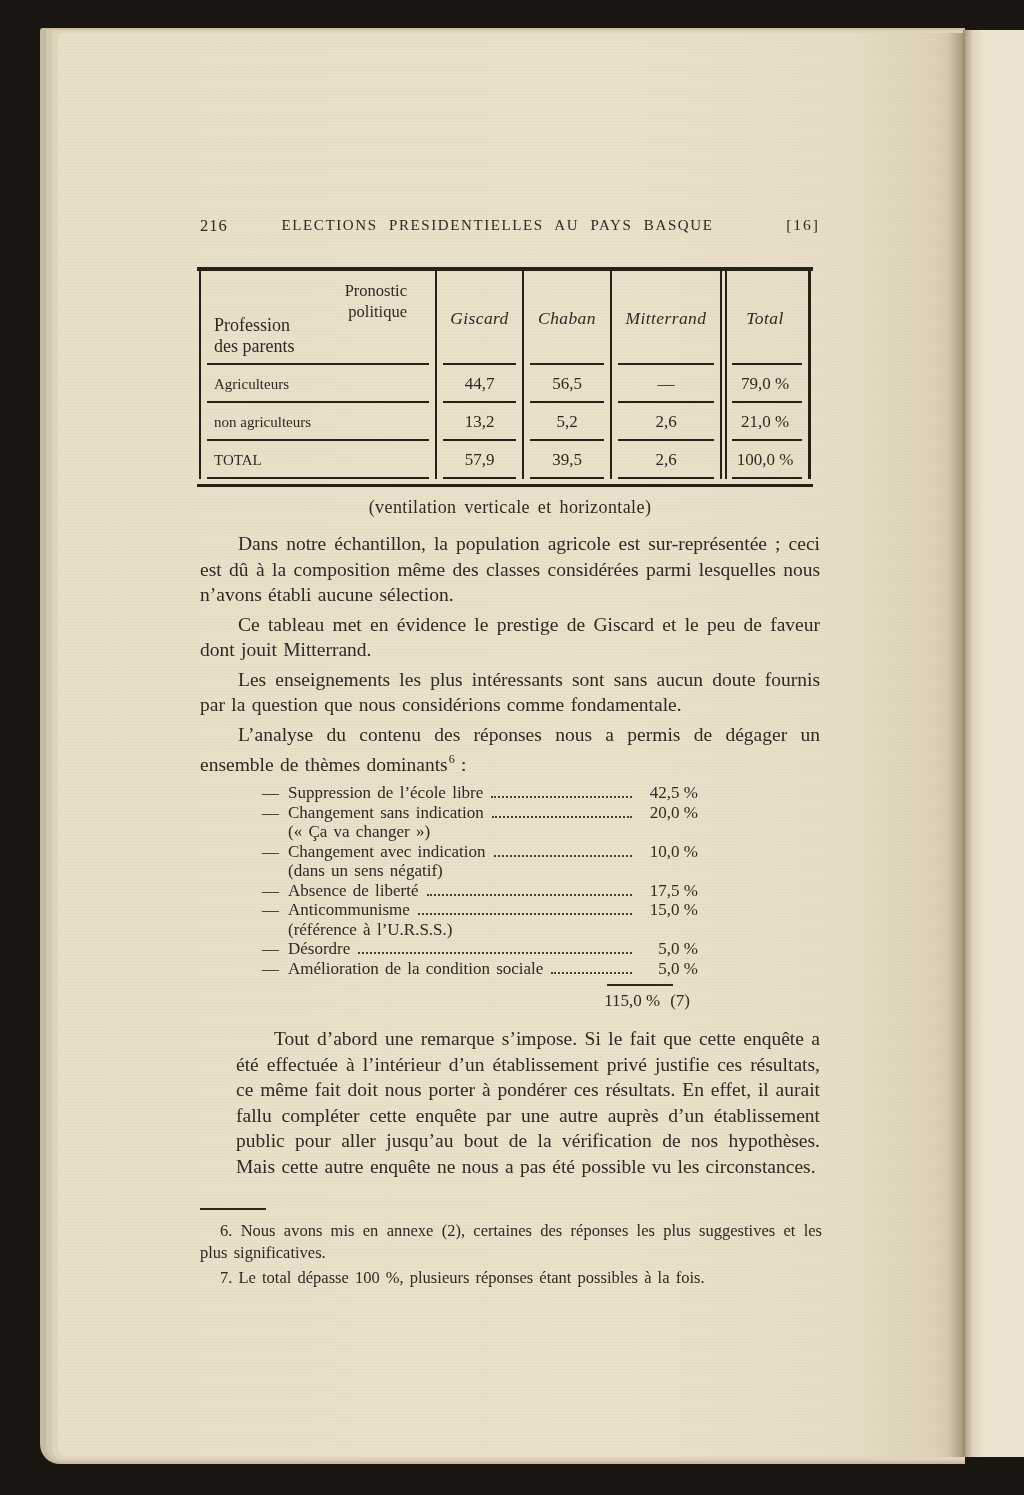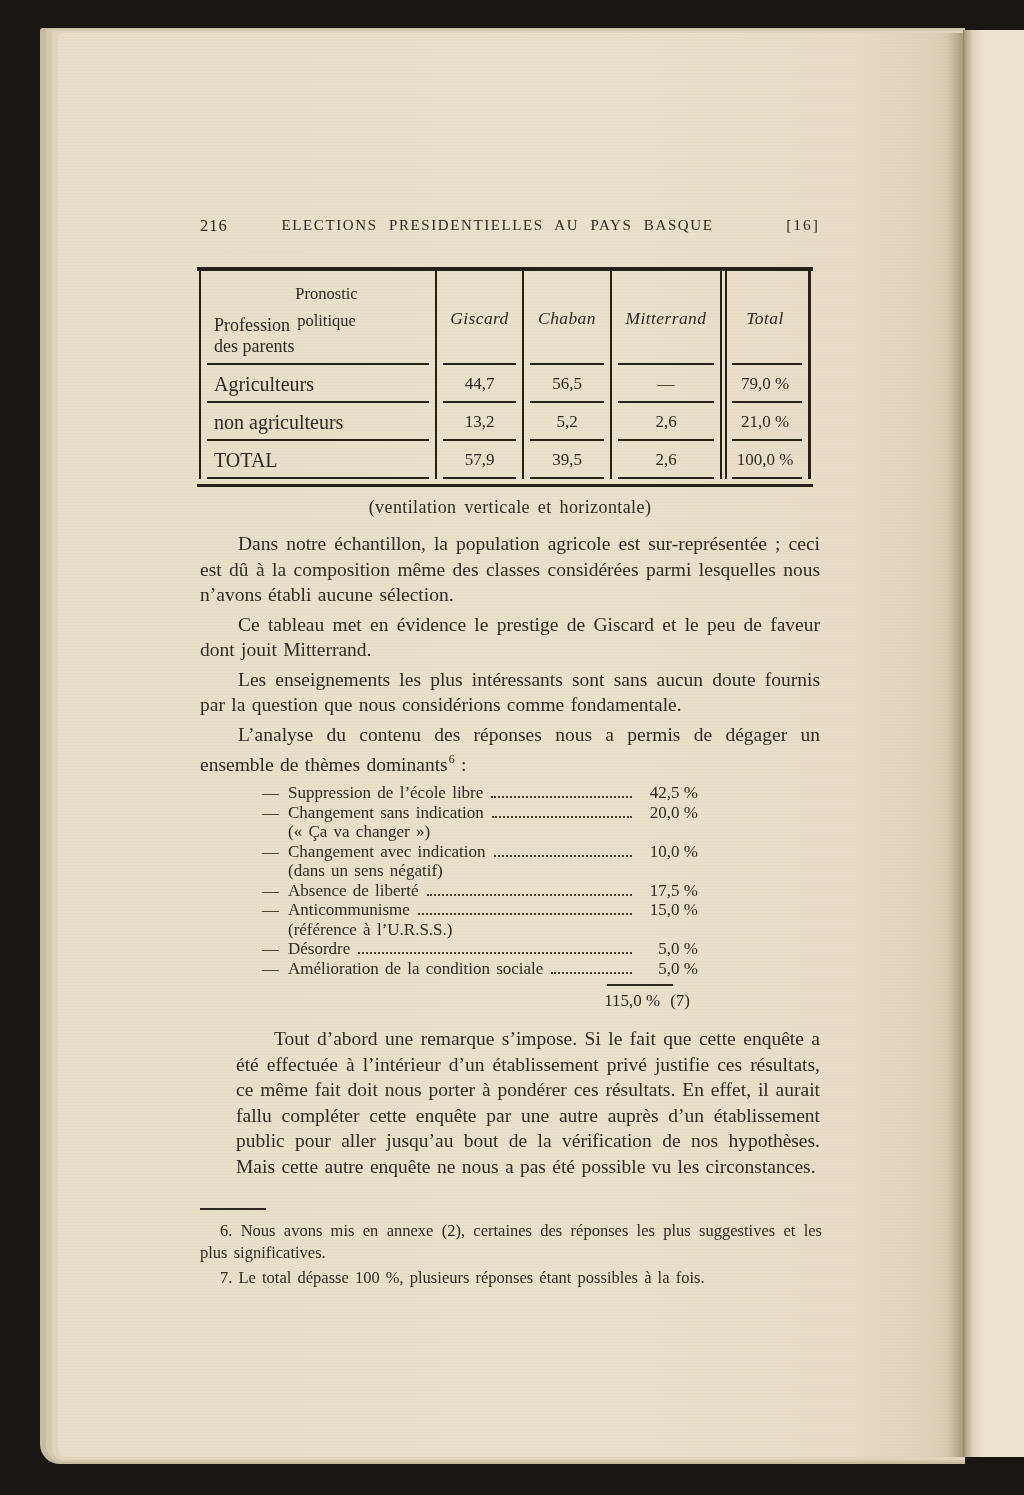--- a/index.html
+++ b/index.html
@@ -44,25 +44,25 @@
   .tc{position:relative;display:flex;align-items:center;justify-content:center;
       font-size:17px;color:#2e2a23;}
   .h-head{height:94px;}
   .h-row{height:38px;}
   .vl{border-left:2px solid #262219;}
   .dbl::before{content:"";position:absolute;left:3px;top:0;bottom:0;width:2px;background:#262219;}
   .sep::after{content:"";position:absolute;left:6px;right:6px;bottom:0;height:2px;background:#262219;}
   .dbl.sep::after{left:10px;}
   .th-ital{font-style:italic;font-size:17.5px;letter-spacing:0.4px;}
   .corner{display:block;}
-  .corner-top{position:absolute;top:9px;left:45px;right:28px;text-align:center;
-    white-space:pre-line;line-height:27px;font-size:16.5px;}
+  .corner-top{position:absolute;top:9px;left:45px;right:28px;text-align:right;
+    white-space:pre-line;line-height:21px;font-size:16.5px;}
   .corner-bottom{position:absolute;bottom:8px;left:13px;text-align:left;
     white-space:pre-line;line-height:21px;font-size:18px;}
-  .tlabel-cell{justify-content:flex-start;padding-left:13px;font-size:20px;}
+  .tlabel-cell{justify-content:flex-start;padding-left:13px;font-size:15px;}
   .trule-bottom{height:3px;background:#262219;margin:5px -2px 0;}
   
   .text-flow{position:absolute;left:142px;top:464px;width:620px;color:#2e2a23;}
   .caption{text-align:center;font-size:18px;letter-spacing:0.4px;word-spacing:3px;margin:0 0 13px;}
   p.bodypara{font-size:19.5px;line-height:25.5px;text-align:justify;
     text-indent:38px;margin:0 0 4px;word-spacing:1.5px;}
   p.bodypara sup{font-size:12px;margin-left:1px;}
   
   .themes{margin:6px 0 0 62px;width:436px;font-size:17px;line-height:19.5px;}
   .theme-row{display:flex;align-items:baseline;}

